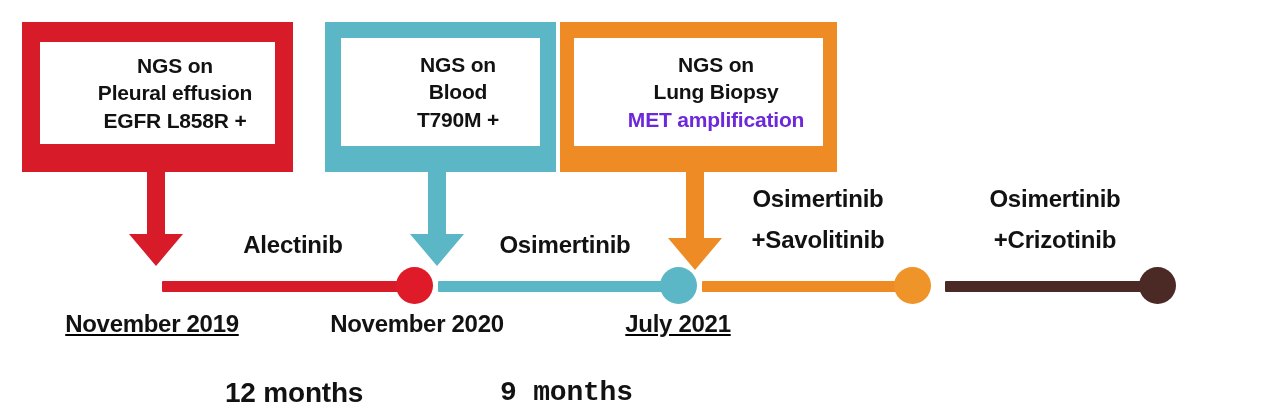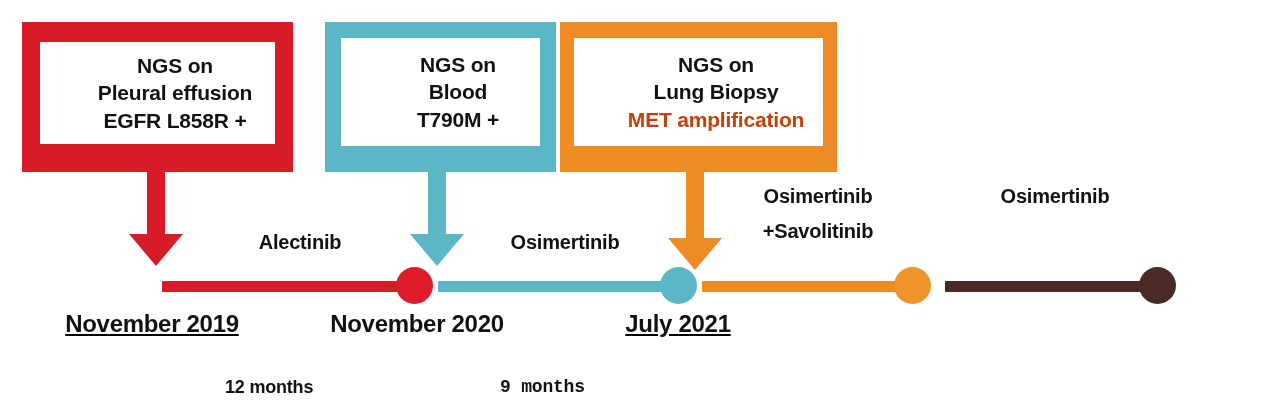--- a/index.html
+++ b/index.html
@@ -83,42 +83,42 @@
   }
 
   
   .label {
     position: absolute;
     white-space: nowrap;
   }
   .drug {
     font-weight: bold;
     color: #121212;
-    font-size: 20px;
+    font-size: 24px;
     letter-spacing: -0.2px;
   }
   .drug-stack {
     position: absolute;
     text-align: center;
     line-height: 1.45;
   }
   .date {
     font-weight: bold;
     color: #121212;
     font-size: 24px;
     letter-spacing: -0.3px;
   }
   .date-stack {
     position: absolute;
     text-align: center;
     line-height: 1.20;
   }
   .months {
     font-weight: bold;
-    font-size: 18px;
+    font-size: 28px;
     color: #121212;
     letter-spacing: -0.2px;
   }
   .months-red {
     color: #d3252b;
   }
 </style>
 </head>
 <body>
 
@@ -137,21 +137,21 @@
       <div class="ngs-line">NGS on</div>
       <div class="ngs-line">Blood</div>
       <div class="ngs-line">T790M +</div>
     </div>
   </div>
 
   <div class="ngs-box" style="left:560px; top:22px; width:277px; height:150px; background:#EE8B25; padding:16px 14px 26px 14px;">
     <div class="ngs-inner" style="font-size:21px;">
       <div class="ngs-line">NGS on</div>
       <div class="ngs-line">Lung Biopsy</div>
-      <div class="ngs-line" style="color:#c2410c;">MET amplification</div>
+      <div class="ngs-line" style="color:#6d28d9;">MET amplification</div>
     </div>
   </div>
 
   <svg class="arrow" style="left:125px; top:168px;" width="62" height="100" viewBox="0 0 62 100">
     <polygon points="22,0 40,0 40,66 58,66 31,98 4,66 22,66" fill="#D81B28"></polygon>
   </svg>
 
   <svg class="arrow" style="left:406px; top:168px;" width="62" height="100" viewBox="0 0 62 100">
     <polygon points="22,0 40,0 40,66 58,66 31,98 4,66 22,66" fill="#5BB7C6"></polygon>
   </svg>
@@ -165,35 +165,36 @@
 
   <div class="tl-seg" style="left:438px; top:281px; width:245px; background:#5BB7C6;"></div>
   <div class="tl-dot" style="left:660px; top:267px; width:37px; height:37px; background:#5BB7C6;"></div>
 
   <div class="tl-seg" style="left:702px; top:281px; width:212px; background:#EE8B25;"></div>
   <div class="tl-dot" style="left:894px; top:267px; width:37px; height:37px; background:#EE9429;"></div>
 
   <div class="tl-seg" style="left:945px; top:281px; width:216px; background:#4B2A26;"></div>
   <div class="tl-dot" style="left:1139px; top:267px; width:37px; height:37px; background:#4B2A26;"></div>
 
-  <div class="drug-stack" style="left:210px; top:228px; width:180px;">
+  <div class="drug-stack" style="left:203px; top:228px; width:180px;">
     <div class="drug"><span class="squiggle">Alectinib</span></div>
   </div>
 
   <div class="drug-stack" style="left:470px; top:228px; width:190px;">
     <div class="drug"><span class="squiggle">Osimertinib</span></div>
   </div>
 
   <div class="drug-stack" style="left:718px; top:182px; width:200px;">
     <div class="drug"><span class="squiggle">Osimertinib</span></div>
     <div class="drug" style="margin-top:6px;text-align:center;"><span class="squiggle">+Savolitinib</span></div>
   </div>
 
   <div class="drug-stack" style="left:955px; top:182px; width:200px;">
     <div class="drug"><span class="squiggle">Osimertinib</span></div>
+    <div class="drug" style="margin-top:6px;"><span class="squiggle">+Crizotinib</span></div>
   </div>
 
   <div class="date-stack" style="left:22px; top:310px; width:260px;text-decoration:underline;">
     <div class="date">November 2019</div>
   </div>
 
   <div class="date-stack" style="left:292px; top:310px; width:250px;">
     <div class="date">November 2020</div>
   </div>
 

